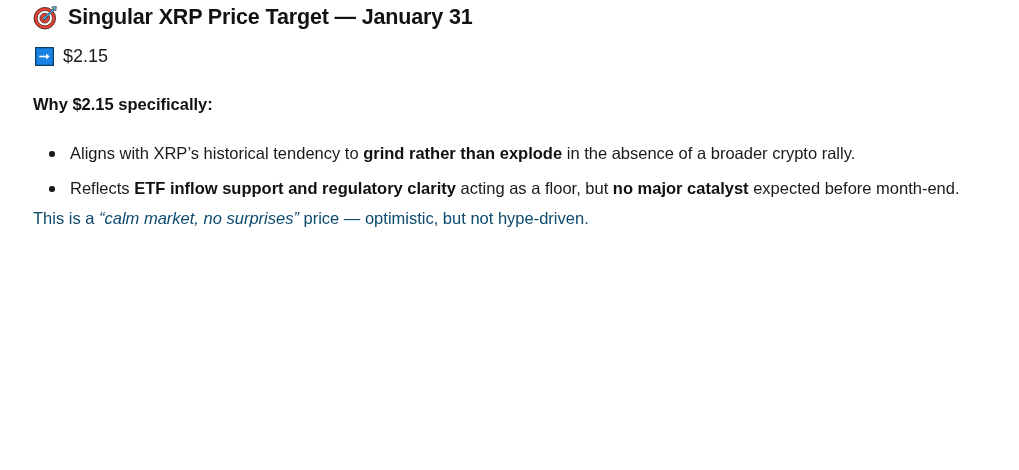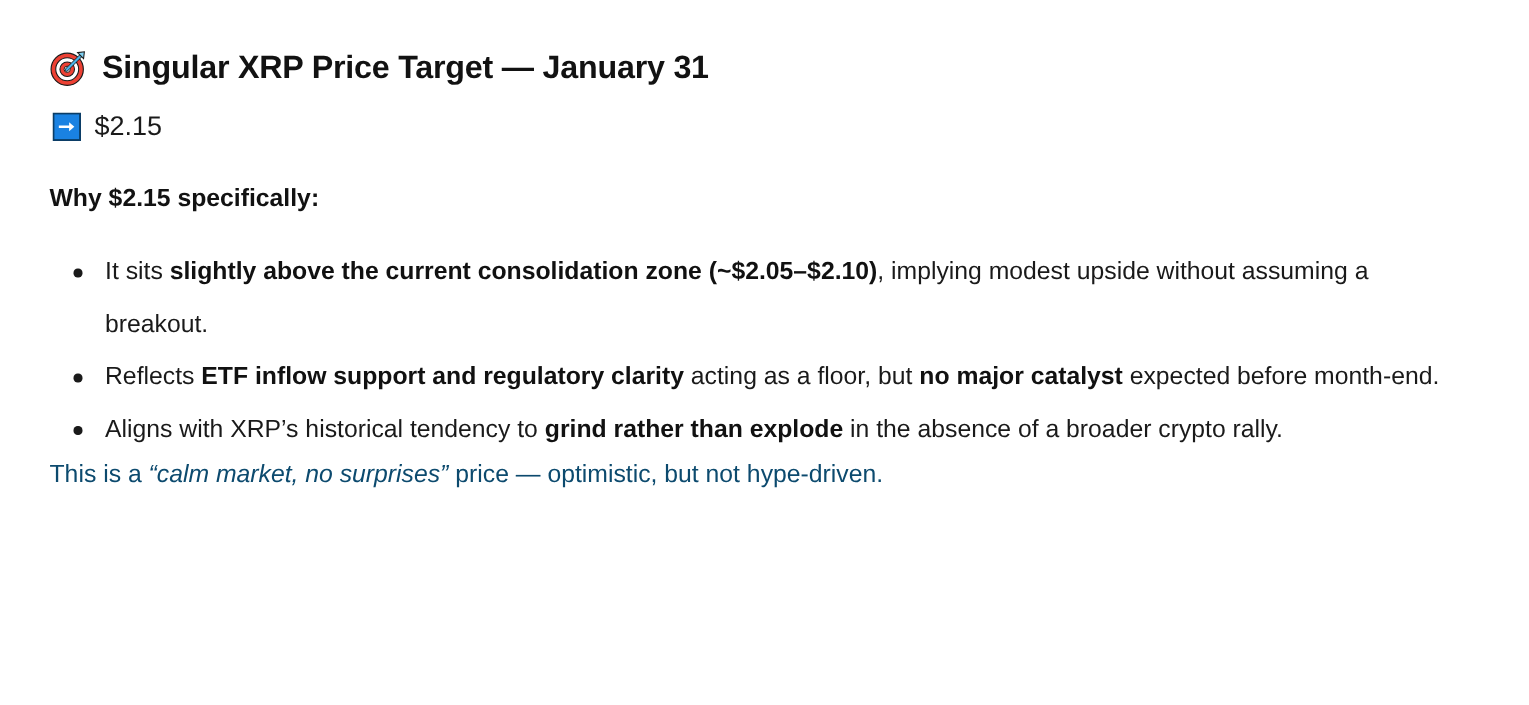--- a/index.html
+++ b/index.html
@@ -21,21 +21,21 @@
     box-sizing: border-box;
     padding: 0;
   }
 
   
   .title-row {
     display: flex;
     align-items: center;
     gap: 10px;
     padding-left: 33px;
-    padding-top: 28px;
+    padding-top: 0;
     height: 34px;
   }
   .title-text {
     font-size: 21.5px;
     font-weight: bold;
     letter-spacing: -0.15px;
     color: #121212;
     white-space: nowrap;
   }
 
@@ -151,22 +151,21 @@
         <path d="M8 18 H25" stroke="#ffffff" stroke-width="3.1" stroke-linecap="butt"></path>
         <path d="M21 12.2 L27.6 18 L21 23.8 Z" fill="#ffffff"></path>
       </svg>
     </span>
     <span class="price-text">$2.15</span>
   </div>
 
   <div class="why-line">Why $2.15 specifically:</div>
 
   <ul class="bullets" id="bullets">
-      <li><span>It sits </span><b>slightly above the current consolidation zone (~$2.05–$2.10)</b><span>, implying modest upside without assuming a breakout.</span></li>
+      <li><span>Aligns with XRP’s historical tendency to </span><b>grind rather than explode</b><span> in the absence of a broader crypto rally.</span></li>
       <li><span>Reflects </span><b>ETF inflow support and regulatory clarity</b><span> acting as a floor, but </span><b>no major catalyst</b><span> expected before month-end.</span></li>
-      <li><span>Aligns with XRP’s historical tendency to </span><b>grind rather than explode</b><span> in the absence of a broader crypto rally.</span></li>
     </ul>
 
   <div class="closing">
     <span>This is a </span><i>“calm market, no surprises”</i><span> price — optimistic, but not hype-driven.</span>
   </div>
 
 </div>
 
 </body></html>

